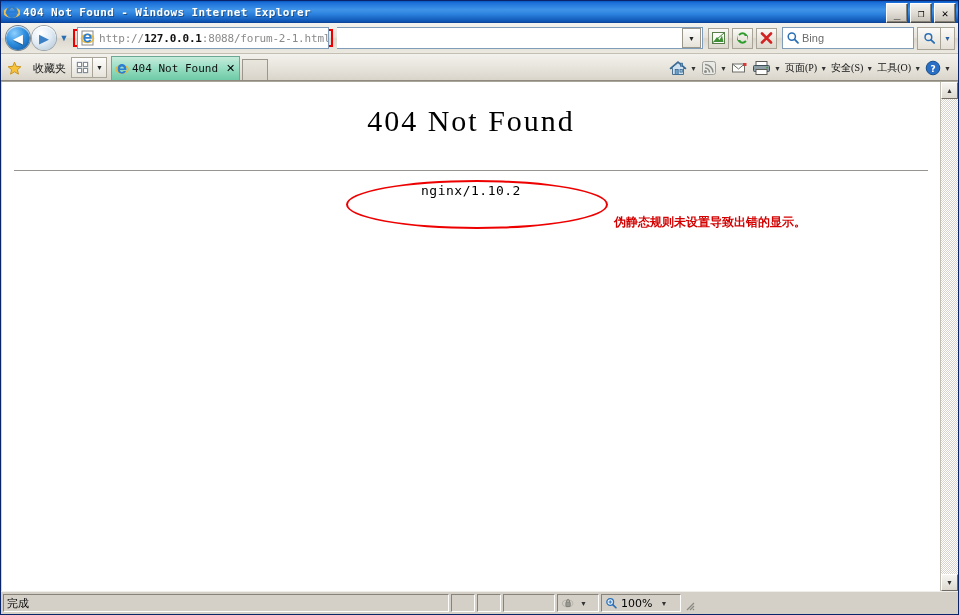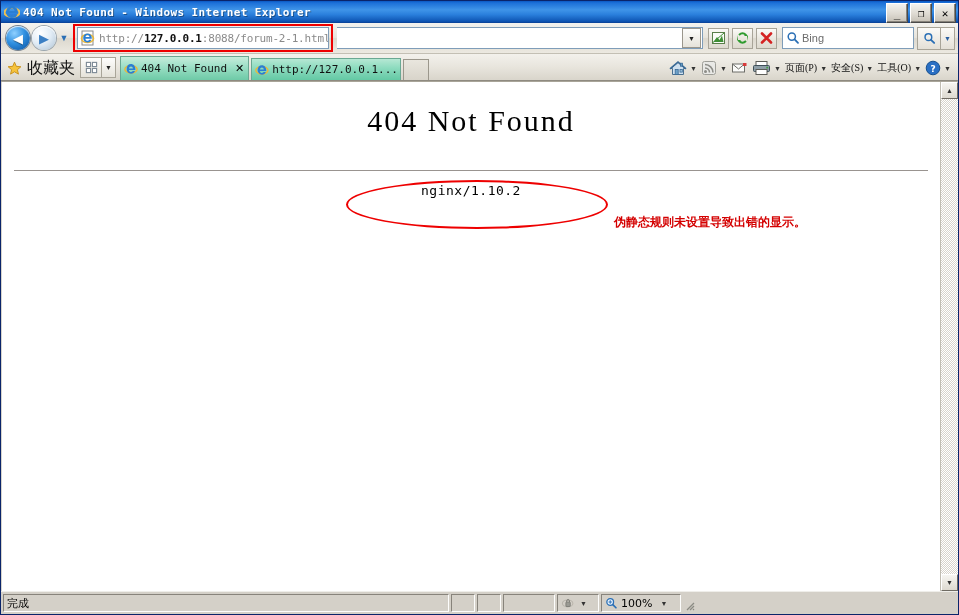--- a/index.html
+++ b/index.html
@@ -88,21 +88,21 @@
     width: 14px; text-align: center; color: #2a6fb5; font-size: 9px;
     margin: 0 2px 0 1px; flex: 0 0 auto;
   }
 
   
   .addr-annotate {
     position: relative;
     border: 2px solid #ee0000;
     flex: 1 1 auto;
     display: flex; align-items: center;
-    height: 28px;
+    height: 18px;
     box-sizing: border-box;
     margin-right: 4px;
     max-width: 260px;
   }
   .addr-box {
     flex: 1 1 auto;
     height: 20px;
     background: #ffffff;
     border: 1px solid #7f9db9;
     display: flex; align-items: center;
@@ -170,22 +170,22 @@
     display: flex; align-items: flex-end;
     border-bottom: 1px solid #8e8a80;
     padding: 0 3px;
     position: relative;
   }
   .fav-btn {
     display: flex; align-items: center; height: 22px;
     padding: 0 5px 0 3px; margin-bottom: 1px; flex: 0 0 auto;
   }
   .fav-label {
-    font-family: "DejaVu Sans", sans-serif; font-size: 16px; color: #111;
-    margin-left: 5px;
+    font-family: "DejaVu Sans", sans-serif; font-size: 11px; color: #111;
+    margin-left: 11px;
   }
   .fav-grid {
     width: 20px; height: 19px;
     background: linear-gradient(to bottom, #fdfdfc, #e6e3da);
     border: 1px solid #a9a599;
     display: flex; align-items: center; justify-content: center;
     margin-bottom: 2px; flex: 0 0 auto;
   }
   .fav-caret {
     width: 13px; height: 19px;
@@ -450,27 +450,20 @@
     <span class="fav-caret">▼</span>
 
     <span class="tabs">
       <span class="tab active">
         <svg width="14" height="14" viewBox="0 0 16 16">
           <ellipse cx="8" cy="8.3" rx="7" ry="4.3" fill="none" stroke="#e8b83c" stroke-width="1.7"></ellipse>
           <path d="M8 2.4 C5 2.4 3 4.7 3 8 C3 11.1 5.2 13.4 8 13.4 C10.2 13.4 11.9 12.2 12.6 10.3 L10 10.3 C9.6 11.1 8.9 11.5 8 11.5 C6.7 11.5 5.8 10.6 5.6 9.1 L12.9 9.1 C13 8.7 13 8.4 13 8.1 C13 5 10.9 2.4 8 2.4 Z M5.7 7.3 C6 5.9 6.8 5 8 5 C9.2 5 10 5.9 10.3 7.3 Z" fill="#2a7fd4"></path>
         </svg>
         <span class="tab-title">404 Not Found</span>
         <span class="tab-close">✕</span>
-      </span>
-      <span class="tab">
-        <svg width="14" height="14" viewBox="0 0 16 16">
-          <ellipse cx="8" cy="8.3" rx="7" ry="4.3" fill="none" stroke="#e8b83c" stroke-width="1.7"></ellipse>
-          <path d="M8 2.4 C5 2.4 3 4.7 3 8 C3 11.1 5.2 13.4 8 13.4 C10.2 13.4 11.9 12.2 12.6 10.3 L10 10.3 C9.6 11.1 8.9 11.5 8 11.5 C6.7 11.5 5.8 10.6 5.6 9.1 L12.9 9.1 C13 8.7 13 8.4 13 8.1 C13 5 10.9 2.4 8 2.4 Z M5.7 7.3 C6 5.9 6.8 5 8 5 C9.2 5 10 5.9 10.3 7.3 Z" fill="#2a7fd4"></path>
-        </svg>
-        <span class="tab-title">http://127.0.0.1...</span>
       </span>
       <span class="tab-new"></span>
     </span>
 
     <span class="tool-right">
       <span class="tr-item">
         <svg width="18" height="17" viewBox="0 0 18 17">
           <path d="M2 8.5 L9 2.5 L16 8.5 L14.5 8.5 L14.5 14.5 L3.5 14.5 L3.5 8.5 Z" fill="#cfe0ef" stroke="#4a6f8f" stroke-width="1"></path>
           <path d="M1 8.8 L9 2 L17 8.8" fill="none" stroke="#3a6a96" stroke-width="1.6"></path>
           <rect x="6.2" y="9.5" width="3" height="5" fill="#6fa2c9" stroke="#3a6a96" stroke-width="0.8"></rect>

